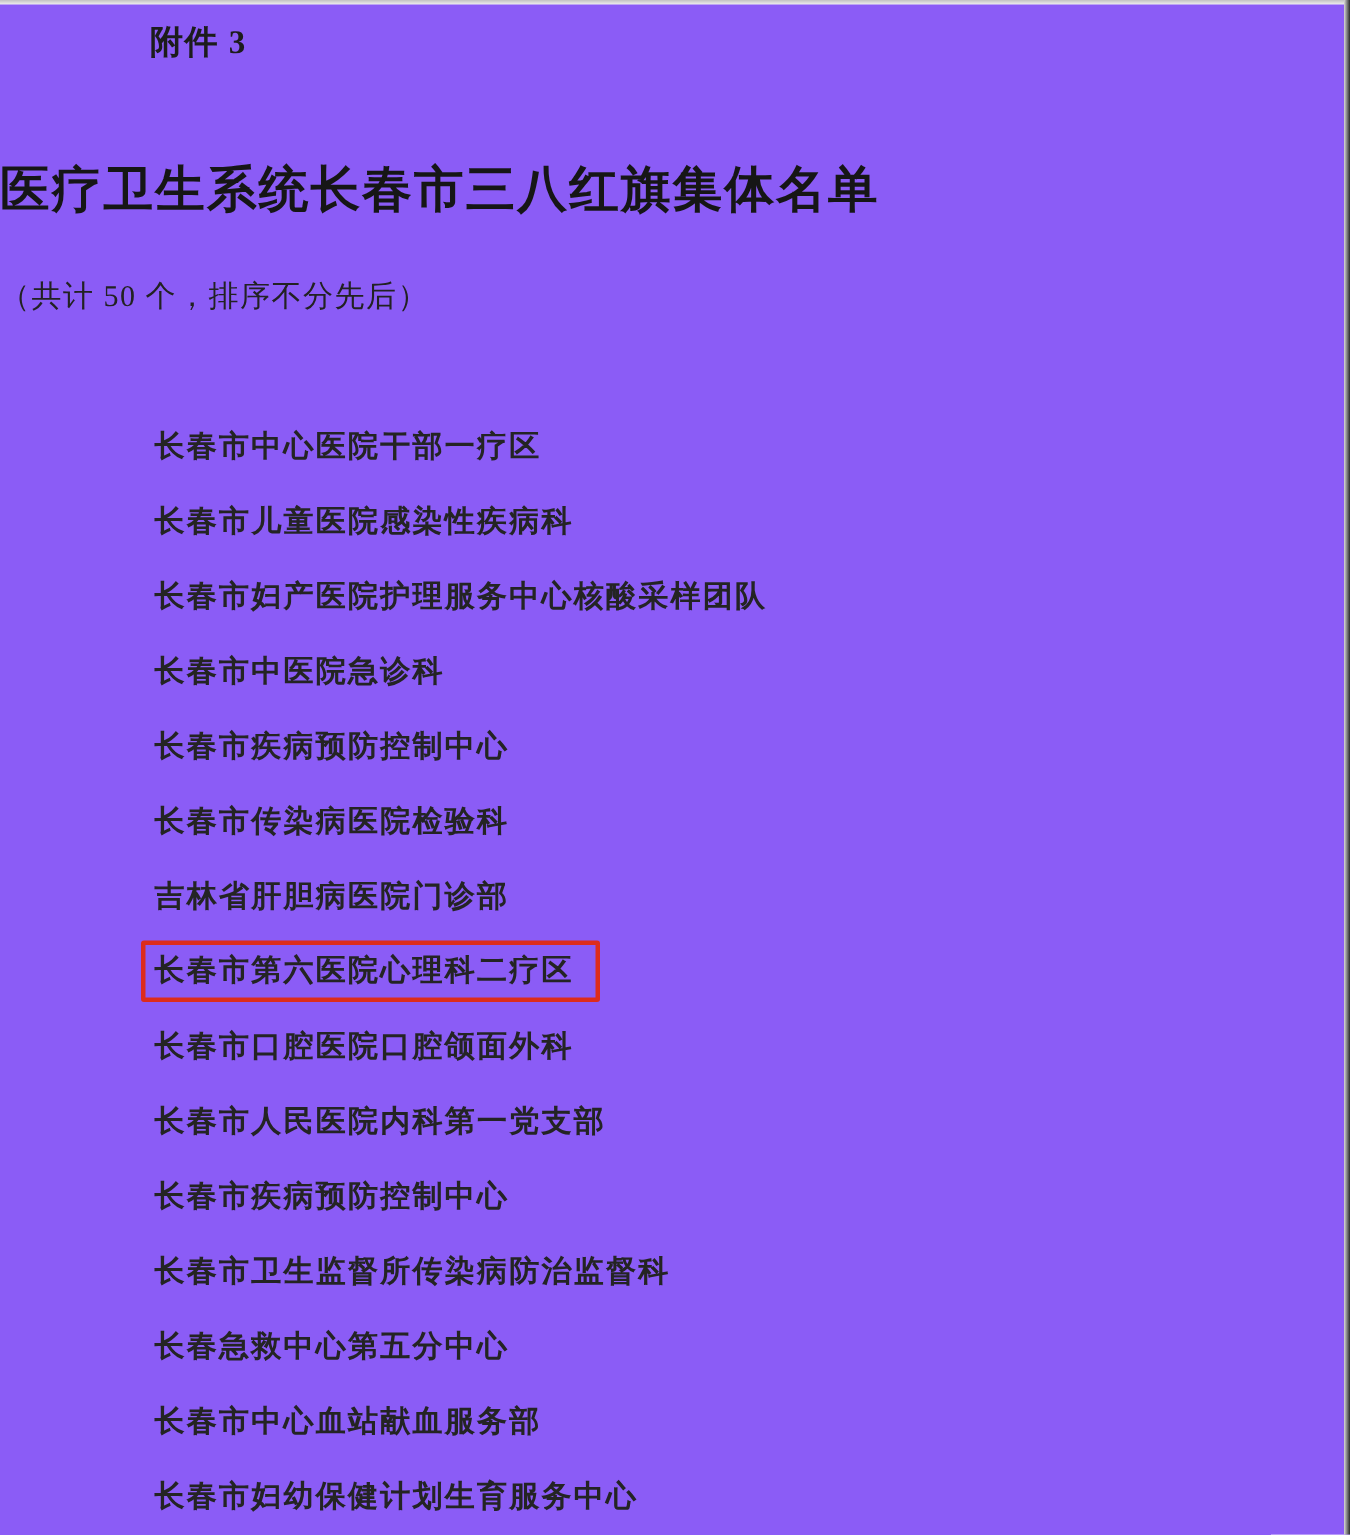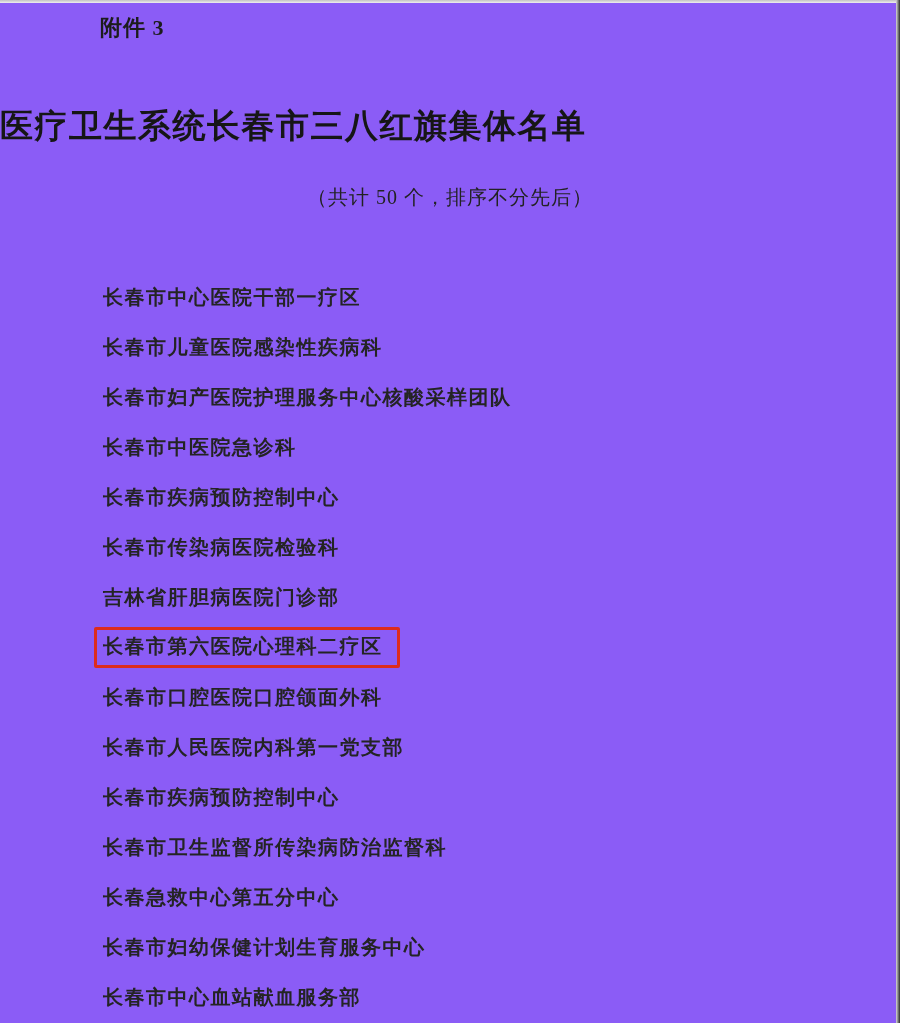--- a/index.html
+++ b/index.html
@@ -29,21 +29,21 @@
     color: #1c1c1c;
   }
   .doc-title {
     position: absolute; left: 0; top: 104px; width: 100%;
     text-align: left;
     font-size: 33px; font-weight: 700; letter-spacing: 1.5px;
     color: #161616;
   }
   .doc-subtitle {
     position: absolute; left: 0; top: 184px; width: 100%;
-    text-align: center;
+    text-align: left;
     font-size: 20px; font-weight: 500; letter-spacing: 1px;
     color: #222222;
   }
   .org-list {
     position: absolute; left: 103px; top: 272px; right: 40px;
     list-style: none;
   }
   .list-item {
     height: 50px;
     display: flex; align-items: center;
@@ -106,19 +106,19 @@
       <li class="list-item">
         <span>长春市疾病预防控制中心</span>
       </li>
       <li class="list-item">
         <span>长春市卫生监督所传染病防治监督科</span>
       </li>
       <li class="list-item">
         <span>长春急救中心第五分中心</span>
       </li>
       <li class="list-item">
-        <span>长春市妇幼保健计划生育服务中心</span>
+        <span>长春市中心血站献血服务部</span>
       </li>
       <li class="list-item">
-        <span>长春市中心血站献血服务部</span>
+        <span>长春市妇幼保健计划生育服务中心</span>
       </li>
     </ul>
 </div>
 
 </body></html>

